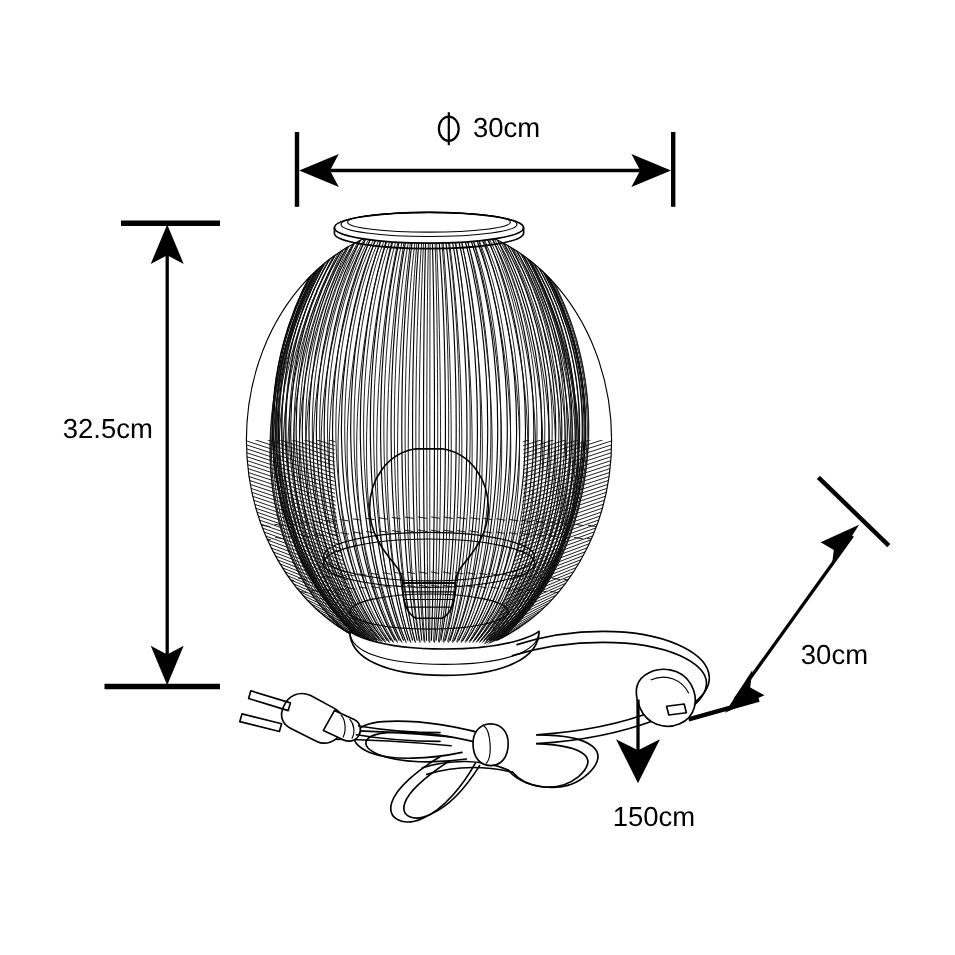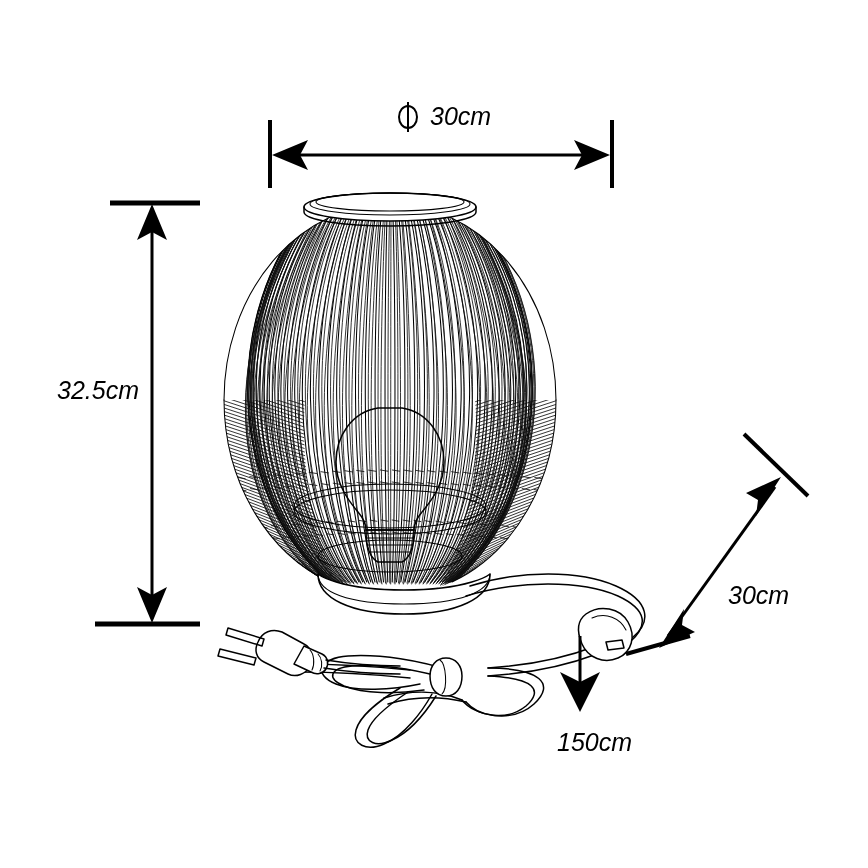--- a/index.html
+++ b/index.html
@@ -11,21 +11,20 @@
     width: 868px;
     height: 868px;
     font-family: "Liberation Sans", sans-serif;
     overflow: hidden;
   }
   #drawing-root {
     position: relative;
     width: 868px;
     height: 868px;
     background: #ffffff;
-    font-style: italic;
   }
   svg.canvas {
     position: absolute;
     left: 0;
     top: 0;
     width: 868px;
     height: 868px;
     display: block;
   }
   .dim-text {

